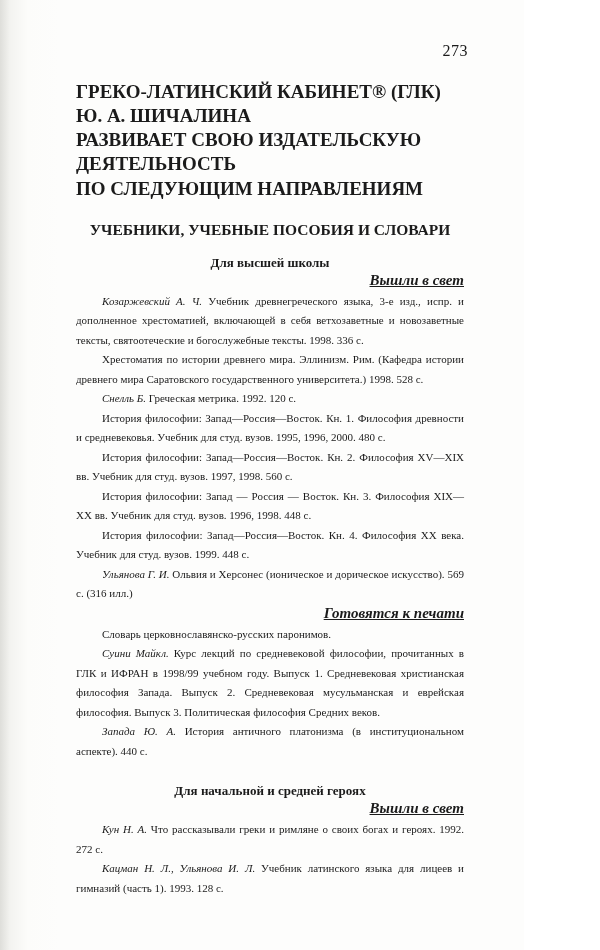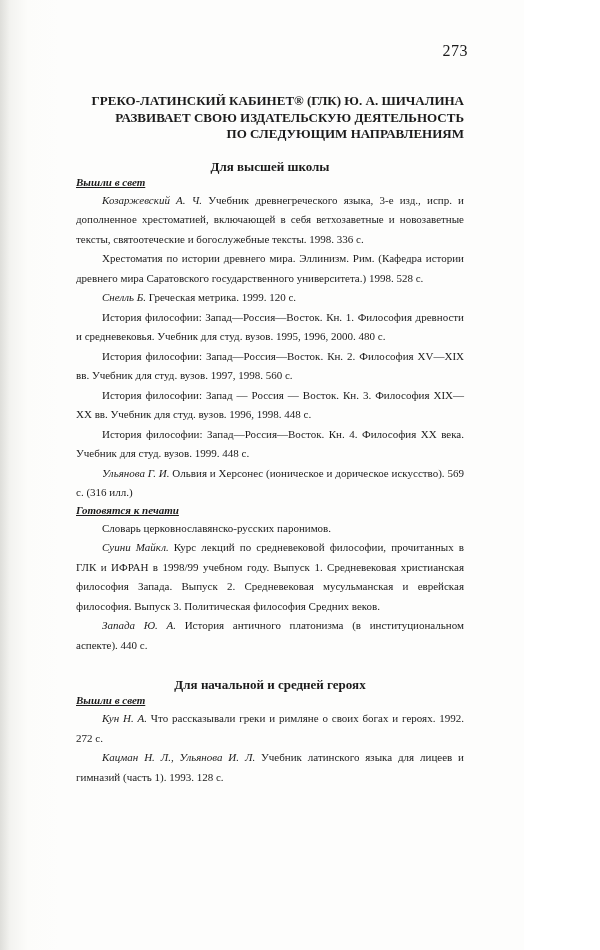--- a/index.html
+++ b/index.html
@@ -6,38 +6,38 @@
 
   .page {
     position: relative;
     width: 524px;
     height: 950px;
     box-sizing: border-box;
     overflow: hidden;
     background: linear-gradient(90deg, #dededa 0px, #f3f3f0 10px, #fcfcfa 28px, #fdfdfc 60px);
     font-family: "Liberation Serif", "DejaVu Serif", serif;
     color: #1b1b1b;
-    padding: 49px 60px 0 76px;
+    padding: 36px 60px 0 76px;
     -webkit-hyphens: auto;
     hyphens: auto;
   }
 
   .page-number {
     position: absolute;
     top: 42px;
     right: 56px;
     font-size: 16px;
     letter-spacing: 0.5px;
   }
 
   .main-title {
     margin: 44px 0 0 0;
-    text-align: right;
+    text-align: left;
     font-weight: bold;
-    font-size: 13px;
+    font-size: 19px;
     line-height: 1.27;
     -webkit-hyphens: none;
     hyphens: none;
   }
 
   .subtitle {
     margin: 20px 0 0 0;
     text-align: center;
     font-weight: bold;
     font-size: 15.5px;
@@ -49,24 +49,24 @@
     margin: 16px 0 1px 0;
     text-align: center;
     font-weight: bold;
     font-size: 13px;
     -webkit-hyphens: none;
     hyphens: none;
   }
 
   .status-label {
     margin: 1px 0 3px 0;
-    text-align: left;
+    text-align: right;
     font-weight: bold;
     font-style: italic;
-    font-size: 11px;
+    font-size: 15px;
     -webkit-hyphens: none;
     hyphens: none;
   }
   .status-label span { text-decoration: underline; }
 
   .entry {
     margin: 0;
     font-size: 11px;
     line-height: 19.5px;
     text-align: justify;
@@ -81,32 +81,33 @@
 <div class="page">
 
   <div class="page-number">273</div>
 
   <div class="main-title">
     <div>ГРЕКО-ЛАТИНСКИЙ КАБИНЕТ® (ГЛК) Ю. А. ШИЧАЛИНА</div>
     <div>РАЗВИВАЕТ СВОЮ ИЗДАТЕЛЬСКУЮ ДЕЯТЕЛЬНОСТЬ</div>
     <div>ПО СЛЕДУЮЩИМ НАПРАВЛЕНИЯМ</div>
   </div>
 
+  <div class="subtitle">УЧЕБНИКИ, УЧЕБНЫЕ ПОСОБИЯ И СЛОВАРИ</div>
 
   <div class="section-heading">Для высшей школы</div>
 
   <div class="status-label">
     <span>Вышли в свет</span>
   </div>
 
   <p class="entry"><span class="author">Козаржевский А. Ч.</span><span> Учебник древнегреческого языка, 3-е изд., испр. и дополненное хрестоматией, включающей в себя ветхозаветные и новозаветные тексты, святоотеческие и богослужебные тексты. 1998. 336 с.</span></p>
 
   <p class="entry"><span>Хрестоматия по истории древнего мира. Эллинизм. Рим. (Кафедра истории древнего мира Саратовского государственного университета.) 1998. 528 с.</span></p>
 
-  <p class="entry"><span class="author">Снелль Б.</span><span> Греческая метрика. 1999. 120 с.</span></p>
+  <p class="entry"><span class="author">Снелль Б.</span><span> Греческая метрика. 1992. 120 с.</span></p>
 
   <p class="entry"><span>История философии: Запад—Россия—Восток. Кн. 1. Философия древности и средневековья. Учебник для студ. вузов. 1995, 1996, 2000. 480 с.</span></p>
 
   <p class="entry"><span>История философии: Запад—Россия—Восток. Кн. 2. Философия XV—XIX вв. Учебник для студ. вузов. 1997, 1998. 560 с.</span></p>
 
   <p class="entry"><span>История философии: Запад — Россия — Восток. Кн. 3. Философия XIX— XX вв. Учебник для студ. вузов. 1996, 1998. 448 с.</span></p>
 
   <p class="entry"><span>История философии: Запад—Россия—Восток. Кн. 4. Философия XX века. Учебник для студ. вузов. 1999. 448 с.</span></p>
 
   <p class="entry"><span class="author">Ульянова Г. И.</span><span> Ольвия и Херсонес (ионическое и дорическое искусство). 569 с. (316 илл.)</span></p>

